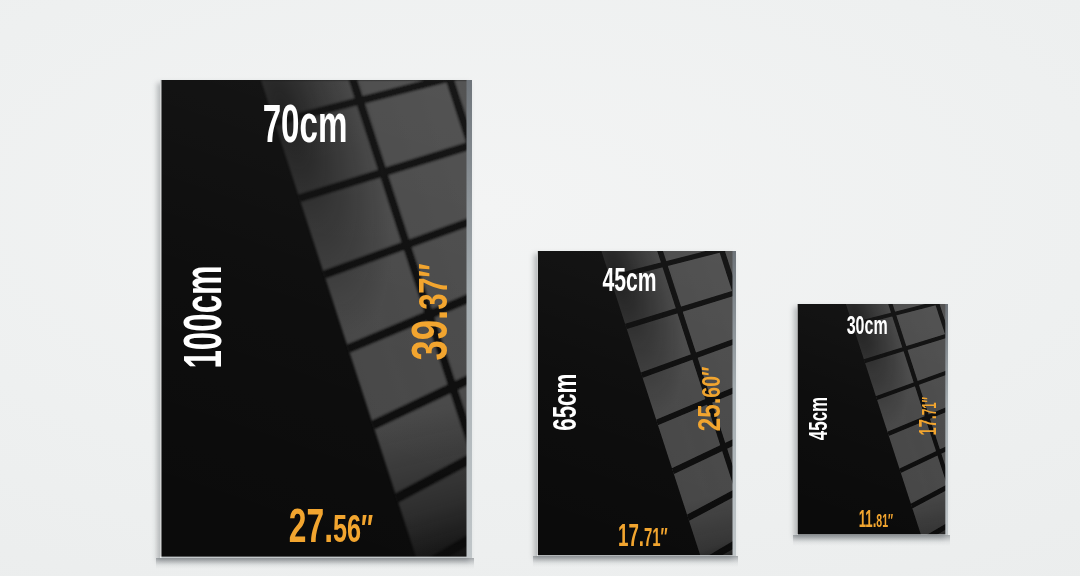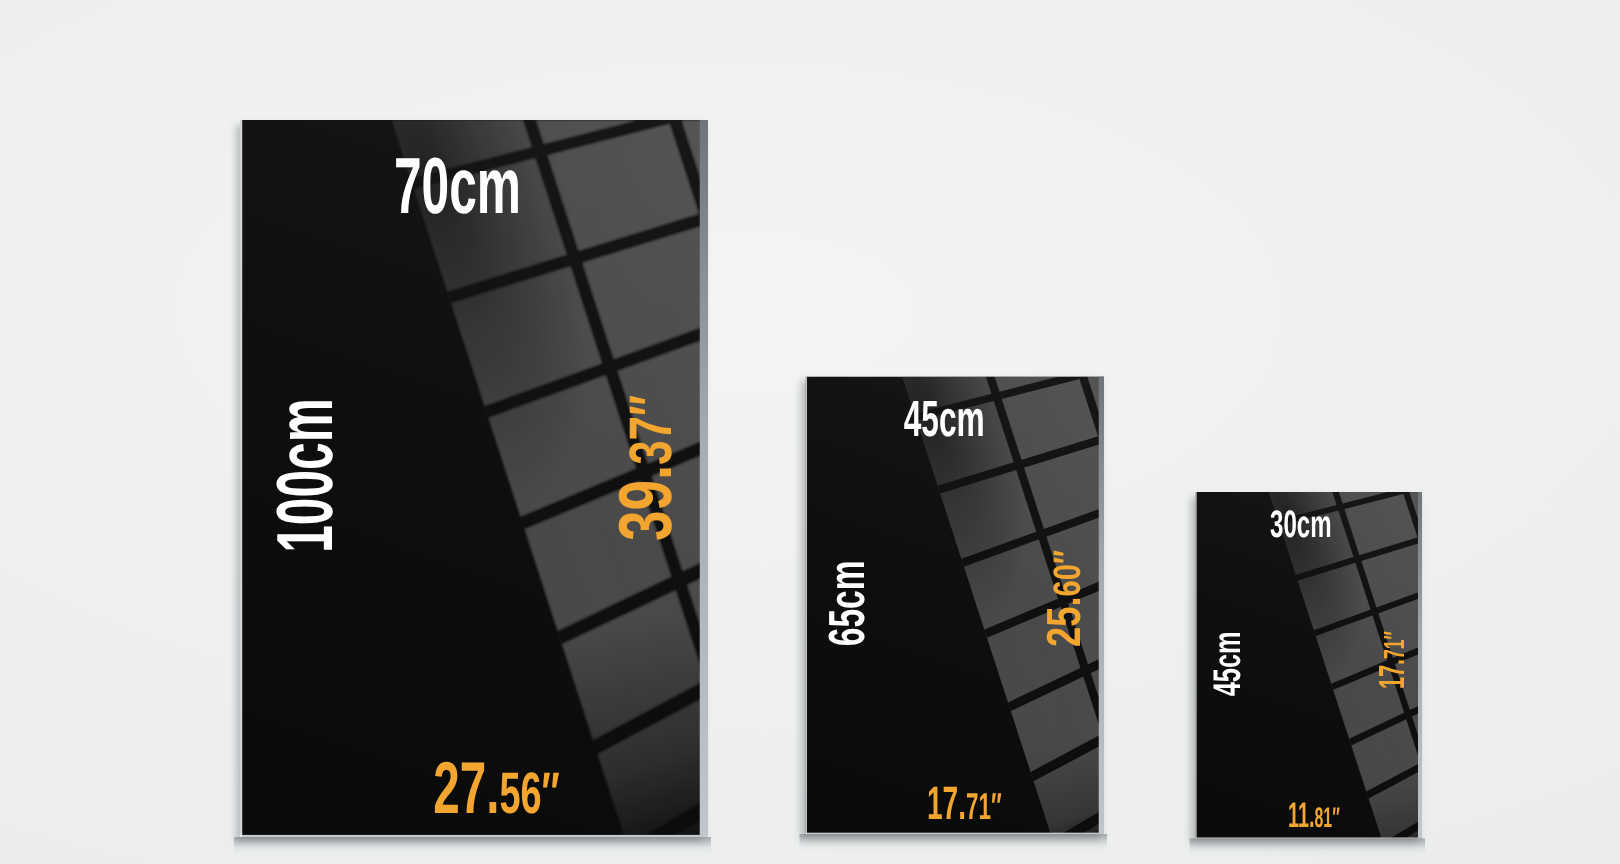--- a/index.html
+++ b/index.html
@@ -160,21 +160,21 @@
 <text transform="translate(145,62) scale(0.625,1)" font-family="Liberation Sans, sans-serif" font-weight="bold" font-size="53" fill="#ffffff" text-anchor="middle">45cm</text>
 
 <text transform="translate(61,237) rotate(-90) scale(0.66,1)" font-family="Liberation Sans, sans-serif" font-weight="bold" font-size="53" fill="#ffffff" text-anchor="middle">65cm</text>
 
 <text transform="translate(287,232) rotate(-90) scale(0.76,1)" font-family="Liberation Sans, sans-serif" font-weight="bold" fill="#f2a52f" text-anchor="middle"><tspan font-size="50">25.</tspan><tspan font-size="40">60″</tspan></text>
 
 <text transform="translate(166,462) scale(0.6,1)" font-family="Liberation Sans, sans-serif" font-weight="bold" fill="#f2a52f" text-anchor="middle"><tspan font-size="49">17.</tspan><tspan font-size="39">71″</tspan></text>
 </svg>
 </div>
 
-<div class="poster" style="left:797px;top:328px;width:151px;height:231px">
+<div class="poster" style="left:797px;top:304px;width:151px;height:231px">
 <svg viewBox="0 0 312 478" width="100%" height="100%" preserveAspectRatio="none">
 <defs>
 <linearGradient id="base2" gradientUnits="userSpaceOnUse" x1="101" y1="0" x2="291.2" y2="-61.8">
 <stop offset="0" stop-color="#cdcdcd"></stop>
             <stop offset="1" stop-color="#e2e2e2"></stop>
 </linearGradient>
 <radialGradient id="blob2" gradientUnits="userSpaceOnUse" cx="0" cy="0" r="1" gradientTransform="translate(125,35) rotate(72) scale(230,85)">
 <stop offset="0" stop-color="#000000" stop-opacity="0.75"></stop>
             <stop offset="0.45" stop-color="#000000" stop-opacity="0.38"></stop>
             <stop offset="1" stop-color="#000000" stop-opacity="0"></stop>

